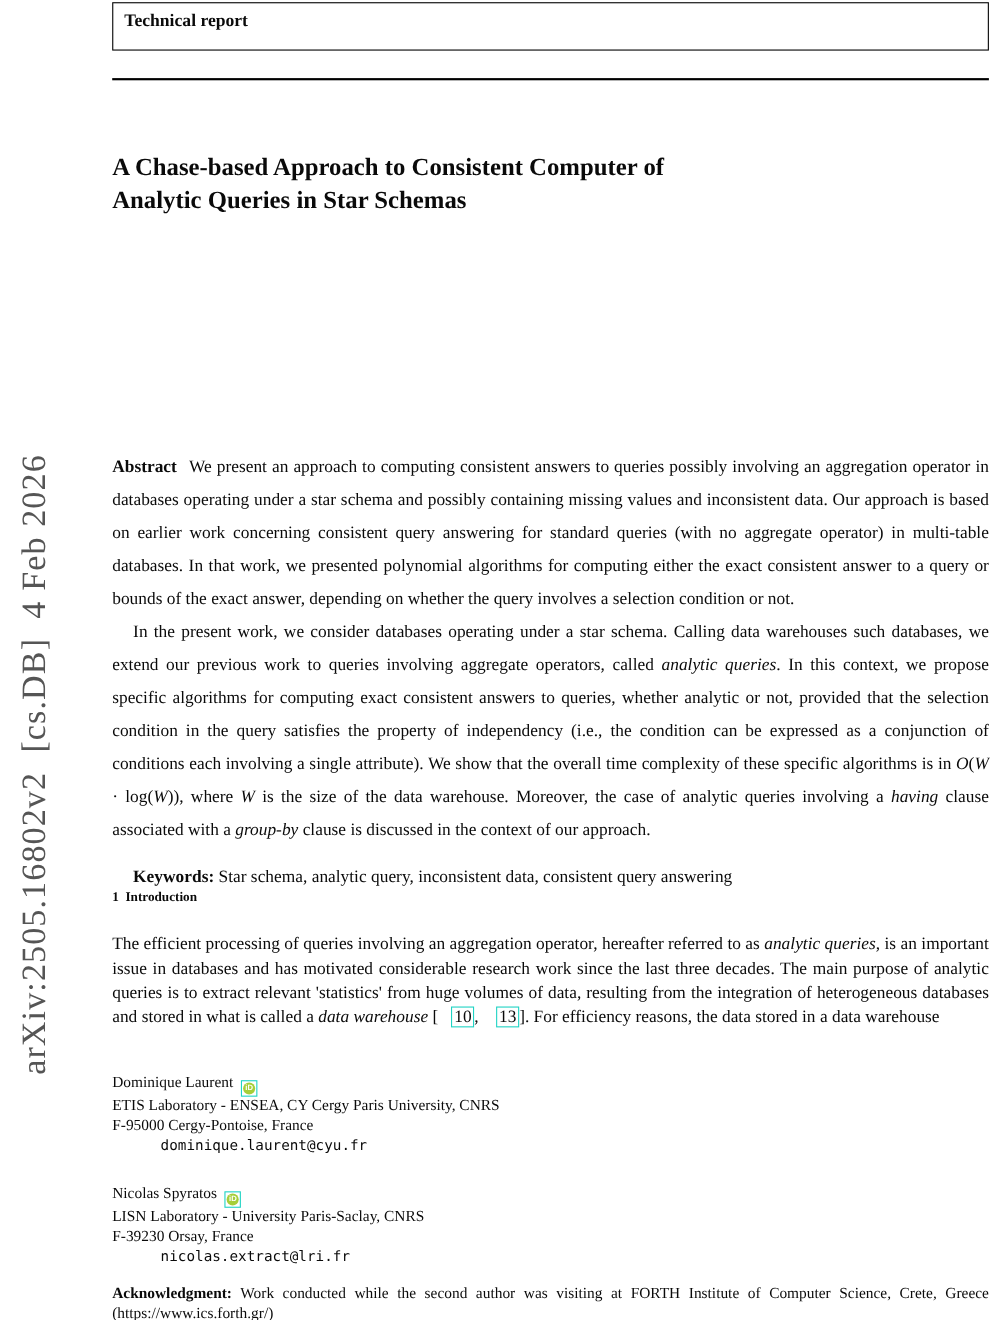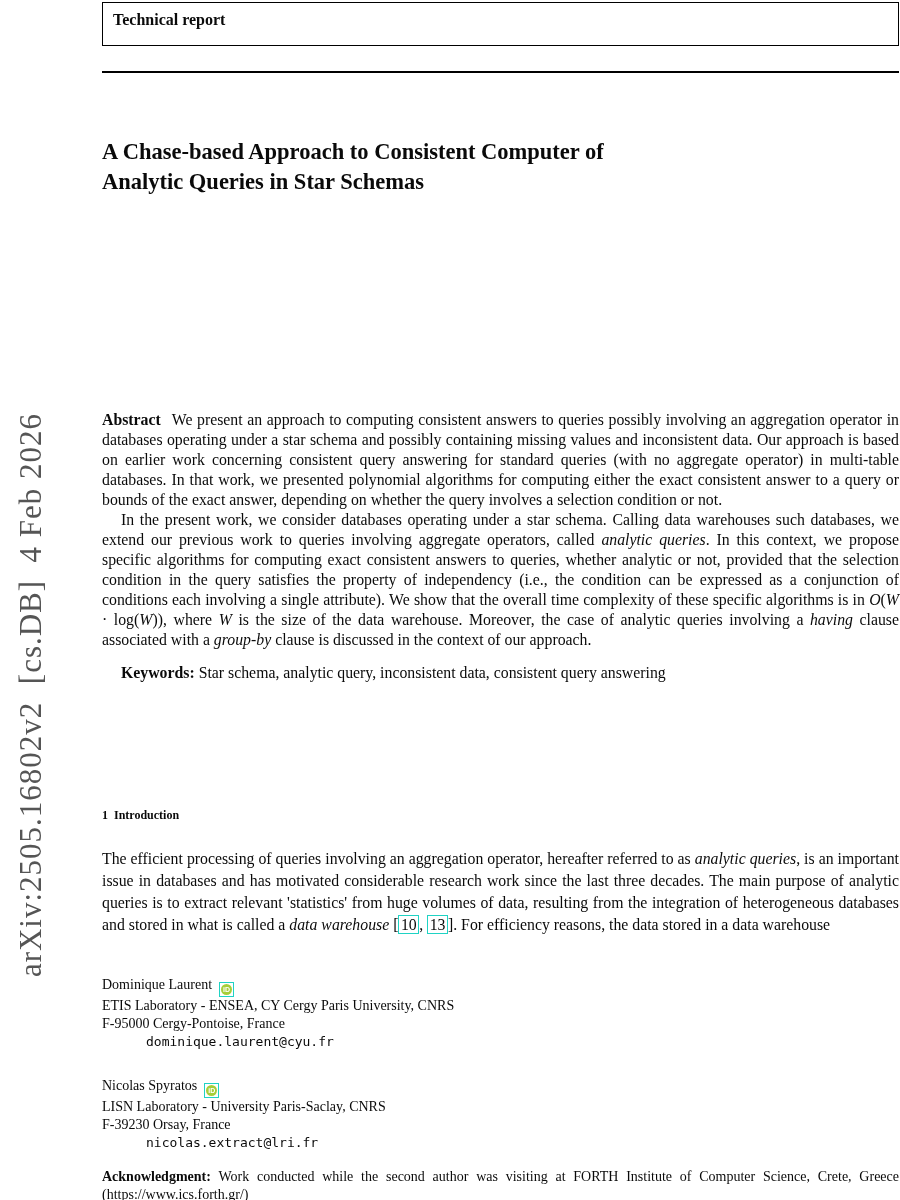--- a/index.html
+++ b/index.html
@@ -22,31 +22,31 @@
     font-weight: bold; font-size: 16px;
   }
   .top-rule { top: 71px; height: 2px; background: #000; }
 
   .title { top: 137px; font-size: 22.5px; line-height: 29.5px; font-weight: bold; }
   .title .tl { display: block; }
 
   .authors { top: 227px; font-size: 16.5px; font-weight: bold; }
   .authors .sep { padding: 0 7px; }
 
-  .abstract { top: 410px; font-size: 15.8px; line-height: 20px; }
+  .abstract { top: 410px; font-size: 15.8px; line-height: 30px; }
   .abstract p { margin: 0; }
   .abstract .keywords { margin-top: 13px; }
 
   .just { text-align: justify; }
   .indent { text-indent: 19px; }
   .b { font-weight: bold; }
   .gap { display: inline-block; width: 11px; }
   .it { font-style: italic; }
 
-  .cite-box { border: 1.3px solid #1fd3c4; padding: 0 1.5px; }
+  .cite-box { border: 1.3px solid #1fd3c4; padding: 0 1.5px; margin-left: 12px; }
 
   .sec-heading { top: 808px; font-size: 12px; font-weight: bold; white-space: pre; }
   .intro { top: 848px; font-size: 15.8px; line-height: 22px; }
 
   .footnotes { top: 976px; font-size: 14px; line-height: 18px; }
   .foot-block2 { margin-top: 26px; }
   .foot-email {
     font-family: "DejaVu Sans Mono", "Liberation Mono", monospace;
     font-size: 13px;
     margin-left: 44px;

